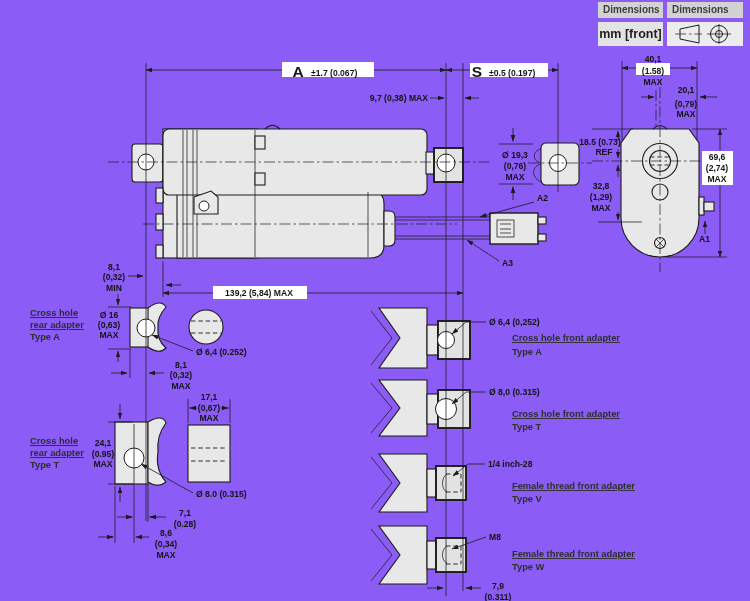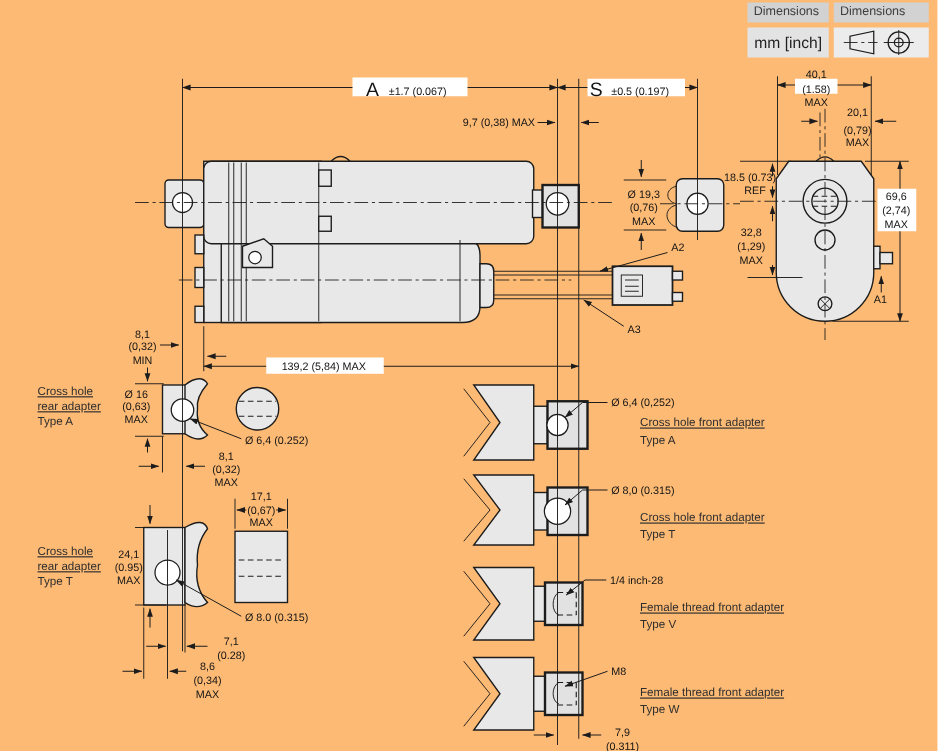--- a/index.html
+++ b/index.html
@@ -1,17 +1,17 @@
 <!DOCTYPE html>
 <html><head>
 <meta charset="utf-8">
 <style>
   html,body{margin:0;padding:0;background:#fff;}
-  #stage{position:relative;width:750px;height:601px;background:#fdba74;overflow:hidden;
-         font-family:"Liberation Sans",sans-serif;}
+  #stage{position:relative;width:750px;height:601px;background:#8b5cf6;overflow:hidden;
+         font-family:"Liberation Sans",sans-serif;font-weight:bold;}
   svg text{font-family:"Liberation Sans",sans-serif;font-size:8.6px;fill:#141414;}
   svg .big{font-size:15.5px;}
   svg .lb{font-size:9.3px;fill:#2e2e2e;}
   svg .u{text-decoration:underline;}
   svg .mid{text-anchor:middle;}
   svg .end{text-anchor:end;}
   .o{stroke:#1c1c1c;stroke-width:1.1;fill:#e8e8e8;}
   .o2{stroke:#1c1c1c;stroke-width:1.9;fill:#e2e2e2;}
   .hole{stroke:#1c1c1c;stroke-width:1;fill:#ffffff;}
   .n{stroke:#1c1c1c;stroke-width:1.1;fill:none;}
@@ -27,21 +27,21 @@
   .lg-p{background:#ececec;display:flex;align-items:center;justify-content:center;}
 </style>
 </head>
 <body>
 
 <div id="stage">
 
   <div class="legend">
     <div class="lg-h">Dimensions</div>
     <div class="lg-h">Dimensions</div>
-    <div class="lg-u">mm [inch]</div>
+    <div class="lg-u">mm [front]</div>
     <div class="lg-p">
       <svg width="62" height="22" viewBox="0 0 62 22">
         <line x1="1" y1="11" x2="28" y2="11" class="cl"></line>
         <polygon points="25,2 25,20 6,16 6,6" class="n" style="stroke-width:1"></polygon>
         <circle cx="45" cy="11" r="8.5" class="n" style="stroke-width:1"></circle>
         <circle cx="45" cy="11" r="3.5" class="n" style="stroke-width:1"></circle>
         <line x1="33" y1="11" x2="57" y2="11" class="t"></line>
         <line x1="45" y1="1" x2="45" y2="21" class="t"></line>
       </svg>
     </div>

